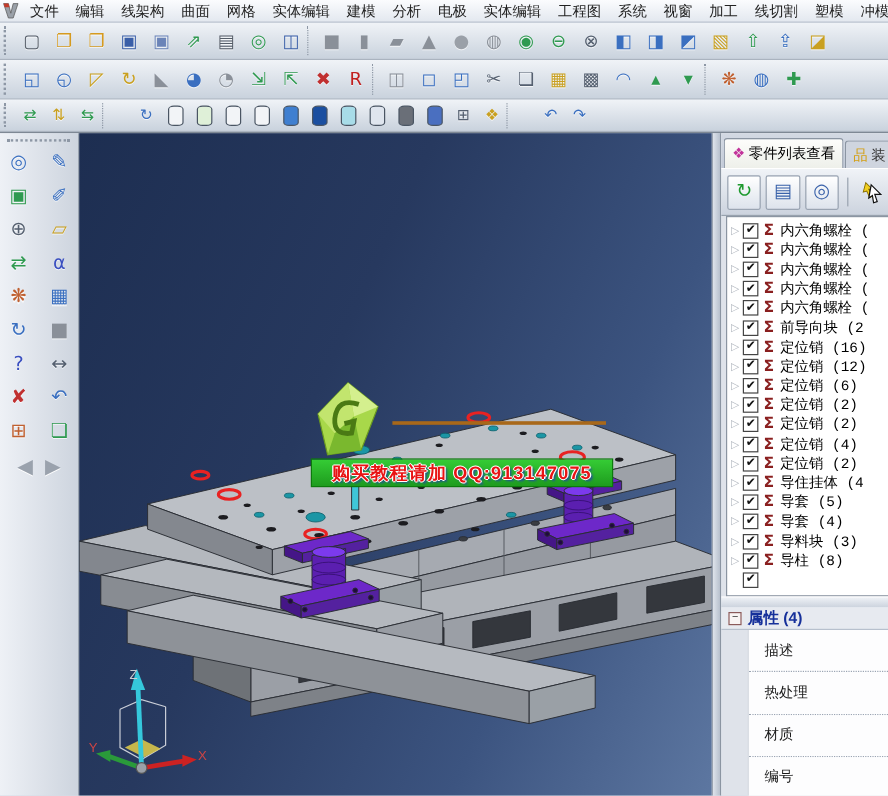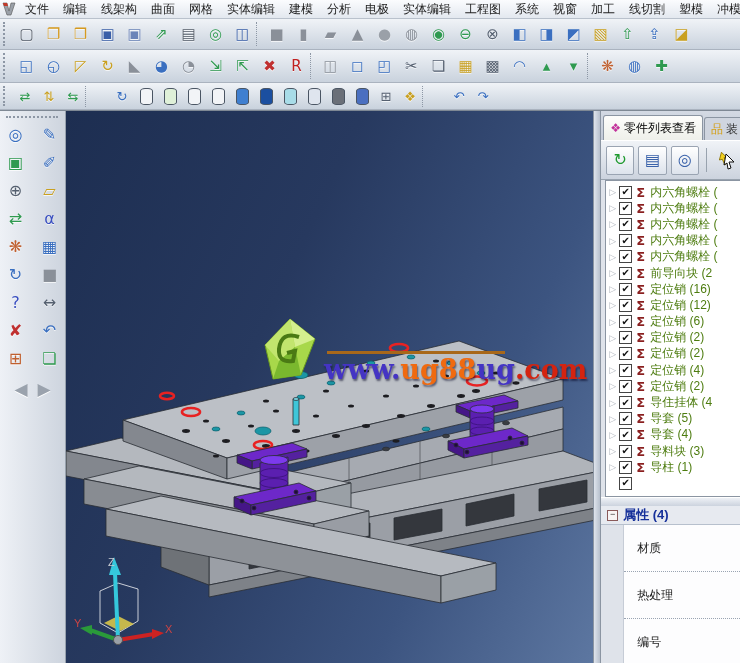--- a/index.html
+++ b/index.html
@@ -60,21 +60,21 @@
   .rp-tool{width:27px;height:27px;display:flex;align-items:center;justify-content:center;background:linear-gradient(#ffffff,#dde3ec);border:1px solid #9aa4b2;border-radius:2px;}
   .rp-tool .g{font-size:16px;line-height:1;}
   .rp-tsep{width:1px;height:24px;background:#98a2ae;margin:0 3px;}
   .rp-tool.flat{border:none;background:none;}
 
   .tree{flex:0 0 312px;background:#fff;border:1px solid #8b95a2;border-right:none;margin-left:4px;overflow:hidden;padding-top:3px;}
   .trow{height:16.2px;display:flex;align-items:center;white-space:nowrap;}
   .texp{width:13px;color:#b0b6be;font-size:9px;text-align:center;flex:0 0 13px;}
   .tchk{width:11px;height:11px;flex:0 0 11px;border:1px solid #444;background:#fff;display:flex;align-items:center;justify-content:center;font-size:10px;line-height:1;color:#111;margin-right:4px;}
   .tsig{color:#8a1f1f;font-weight:bold;font-size:13px;width:14px;flex:0 0 14px;font-family:"DejaVu Sans",sans-serif;}
-  .tlabel{color:#4d7c0f;}
+  .tlabel{color:#000000;font-family:Liberation Mono, monospace;}
 
   .props-sep{flex:0 0 8px;background:linear-gradient(#eef1f6,#ccd3de);border-top:1px solid #fff;}
   .props-header{flex:0 0 18px;display:flex;align-items:center;gap:5px;padding-left:6px;background:#e7eaf0;border-bottom:1px solid #b7c0cd;}
   .pminus{width:9px;height:9px;border:1px solid #8a5a5a;background:#f8f4f4;color:#333;font-size:9px;line-height:7px;text-align:center;}
   .ptitle{font-weight:bold;color:#16309a;font-size:13px;}
   .prows{flex:1;display:flex;flex-direction:column;margin-left:22px;background:#fdfdfe;border-left:1px solid #c6ccd6;}
   .prow{flex:1;display:flex;align-items:center;padding-left:13px;border-bottom:1px dotted #9aa4b2;color:#1a1a1a;background:#fdfdfe;white-space:nowrap;}
 </style>
 </head>
 <body>
@@ -652,21 +652,21 @@
         <span class="wm-logo">
           <svg width="58" height="70" viewBox="0 0 58 70">
             <polygon points="29,2 54,22 40,58 12,62 4,28" fill="#a8d84a" stroke="#6a9a20" stroke-width="1"></polygon>
             <polygon points="29,2 54,22 34,30" fill="#d4ef8e"></polygon>
             <polygon points="4,28 29,2 34,30 18,44" fill="#c2e56e"></polygon>
             <polygon points="12,62 18,44 34,30 40,58" fill="#7ab82e"></polygon>
             <path d="M38,20 Q20,14 18,32 Q17,46 32,44 L34,34 L26,36" fill="none" stroke="#4a7a14" stroke-width="4"></path>
           </svg>
         </span>
         <div class="wm-underline"></div>
-        <div class="wm-url"><span style="color: rgb(68, 52, 196);">www.</span><span style="color: rgb(240, 106, 16);">ug88</span><span style="color: rgb(68, 52, 196);">ug</span><span style="color: rgb(212, 36, 16);">.com</span></div>
+        <div class="wm-banner">购买教程请加 QQ:913147075</div>
       </div>
     </div>
 
     <div class="splitter"></div>
 
     <div class="rpanel">
 
       <div class="rp-tabs">
         <span class="rp-tab active">
           <span class="ticon" style="color:#c2329a">❖</span>
@@ -816,43 +816,44 @@
             <span class="texp">▷</span>
             <span class="tchk">✔</span>
             <span class="tsig">Σ</span>
             <span class="tlabel">导料块 (3)</span>
           </div>
 
           <div class="trow">
             <span class="texp">▷</span>
             <span class="tchk">✔</span>
             <span class="tsig">Σ</span>
-            <span class="tlabel">导柱 (1)</span>
+            <span class="tlabel">导柱 (8)</span>
           </div>
 
           <div class="trow">
             <span class="texp" style="visibility: hidden;"></span>
             <span class="tchk">✔</span>
             <span class="tsig" style="visibility: hidden;"></span>
             <span class="tlabel"></span>
           </div>
 
       </div>
 
       <div class="props-sep"></div>
       <div class="props-header">
         <span class="pminus">−</span>
         <span class="ptitle">属性 (4)</span>
       </div>
       <div class="prows">
 
+          <div class="prow">描述</div>
+
+          <div class="prow">热处理</div>
 
           <div class="prow">材质</div>
-
-          <div class="prow">热处理</div>
 
 
 
 
           <div class="prow">编号</div>
 
       </div>
     </div>
   </div>
 </div>

